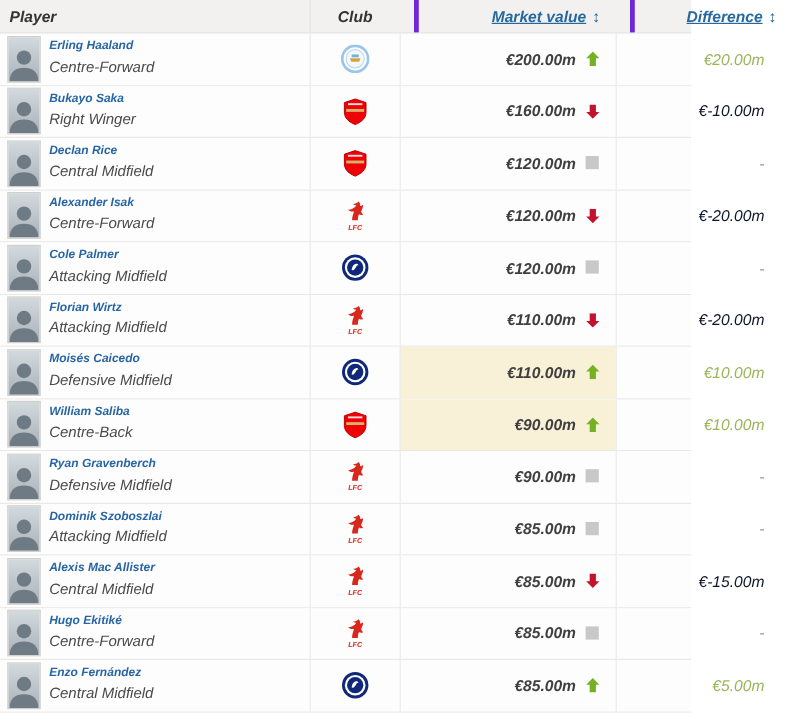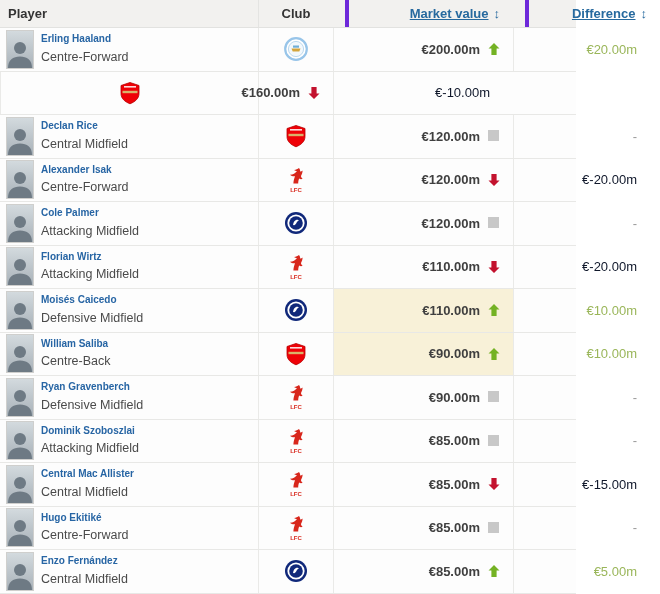--- a/index.html
+++ b/index.html
@@ -1,18 +1,18 @@
 <!DOCTYPE html>
 <html><head>
 <meta charset="utf-8">
 <style>
   * { margin:0; padding:0; box-sizing:border-box; }
   html,body { width:660px; height:594px; background:#fff; overflow:hidden;
               font-family:"Liberation Sans", sans-serif; }
-  .table { width:576px; }
+  .table { width:576px;font-style:italic; }
 
   
   .thead { display:grid; grid-template-columns:258px 75px 180px 147px;
            height:28px; background:#f2f1ef; border-bottom:1px solid #e2e2e0; }
   .th { display:flex; align-items:center; font-size:13px; font-weight:bold; color:#333; }
   .th-player { padding-left:8px; }
   .th-club { justify-content:center; border-left:1px solid #e4e4e2; }
   .th-mv, .th-diff { justify-content:flex-end; padding-right:13px; border-left:4px solid #6d28d9;margin-left:12px; }
   .th a { color:#26699e; text-decoration:underline; font-weight:bold; cursor:pointer; }
   .sort { color:#26699e; font-weight:bold; margin-left:5px; font-size:13px; text-decoration:none; }
@@ -89,20 +89,29 @@
             <svg xmlns="http://www.w3.org/2000/svg" width="12" height="12" viewBox="0 0 12 12">
               <path d="M6 0 L11.5 5.6 H8.6 V12 H3.4 V5.6 H0.5 Z" fill="#74b224"></path>
             </svg>
           </span>
         </div>
         <div class="td td-diff">
           <span class="diff positive">€20.00m</span>
         </div>
       </div>
       <div class="tr">
+        <div class="td td-player">
+          <span class="photo">
+            <svg xmlns="http://www.w3.org/2000/svg" width="24" height="30" viewBox="0 0 24 30">
+              <circle cx="12" cy="10" r="6" fill="#6e7a84"></circle>
+   <path d="M0 30 C0 22 5 18.5 12 18.5 C19 18.5 24 22 24 30 Z" fill="#6e7a84"></path>
+            </svg>
+          </span>
+          <span class="pinfo"><a class="pname">Bukayo Saka</a><span class="ppos">Right Winger</span></span>
+        </div>
         <div class="td td-club">
           <span class="badge">
             <svg xmlns="http://www.w3.org/2000/svg" width="24" height="24" viewBox="0 0 24 24">
               <path d="M12 1.5 L21 4.5 V12.5 C21 17.5 17.2 20.7 12 22.8 C6.8 20.7 3 17.5 3 12.5 V4.5 Z" fill="#ef0107" stroke="#b50000" stroke-width="0.8"></path>
      <rect x="4.5" y="9.8" width="15" height="2.4" fill="#d9b26a"></rect>
      <rect x="6" y="5" width="12" height="1.6" fill="#ffffff" opacity="0.85"></rect>
             </svg>
           </span>
         </div>
         <div class="td td-mv">
@@ -356,21 +365,21 @@
         </div>
       </div>
       <div class="tr">
         <div class="td td-player">
           <span class="photo">
             <svg xmlns="http://www.w3.org/2000/svg" width="24" height="30" viewBox="0 0 24 30">
               <circle cx="12" cy="10" r="6" fill="#6e7a84"></circle>
    <path d="M0 30 C0 22 5 18.5 12 18.5 C19 18.5 24 22 24 30 Z" fill="#6e7a84"></path>
             </svg>
           </span>
-          <span class="pinfo"><a class="pname">Central Mac Allister</a><span class="ppos">Central Midfield</span></span>
+          <span class="pinfo"><a class="pname">Alexis Mac Allister</a><span class="ppos">Central Midfield</span></span>
         </div>
         <div class="td td-club">
           <span class="badge">
             <svg xmlns="http://www.w3.org/2000/svg" width="16" height="26" viewBox="0 0 16 26">
               <path d="M11 1 C9.4 2.2 8.2 2.8 6.2 3 C7 3.8 7.8 4 9 4 C7.4 6.4 5 7.6 2 7.8 C3.6 9.2 5.2 9.4 7 9.2 C6.2 11.6 5.4 13.8 5.4 16.6 H10.2 C10.2 14.8 10.4 13.2 11.2 11.6 C12.2 12.4 13.6 12.4 14.6 11.8 C13.6 10.8 13 10 13 9 C14 7.2 14.6 5.4 14.6 3.6 C13.8 4.4 13 4.6 12.2 4.6 C12.2 3.4 12 2.4 11 1 Z" fill="#d8271c"></path>
      <text x="8" y="24.5" font-size="6" font-weight="bold" fill="#d8271c" text-anchor="middle" font-family="Liberation Sans, sans-serif">LFC</text>
             </svg>
           </span>
         </div>
         <div class="td td-mv">

